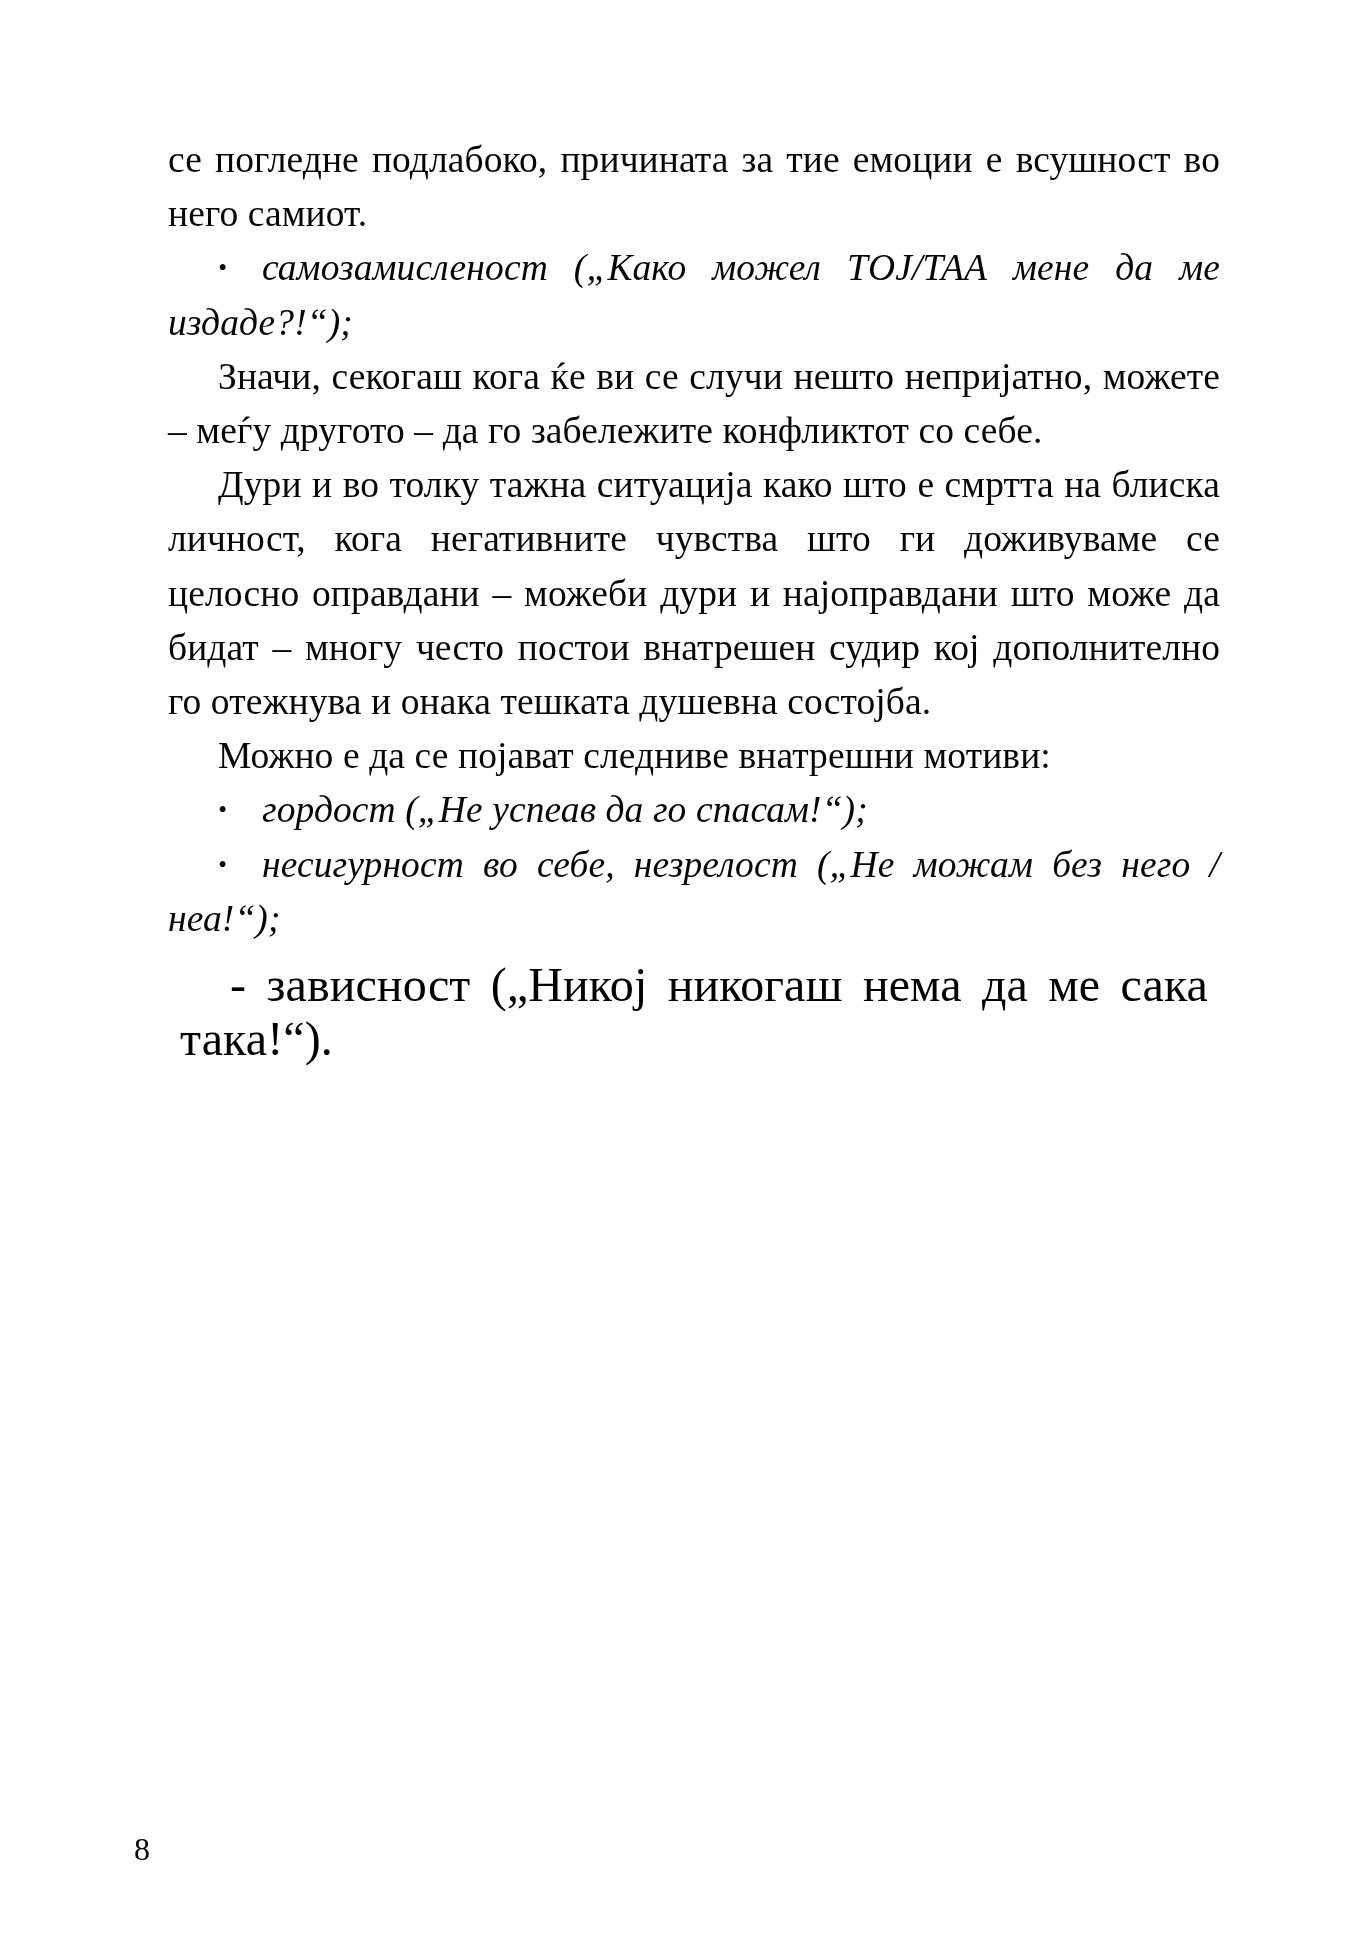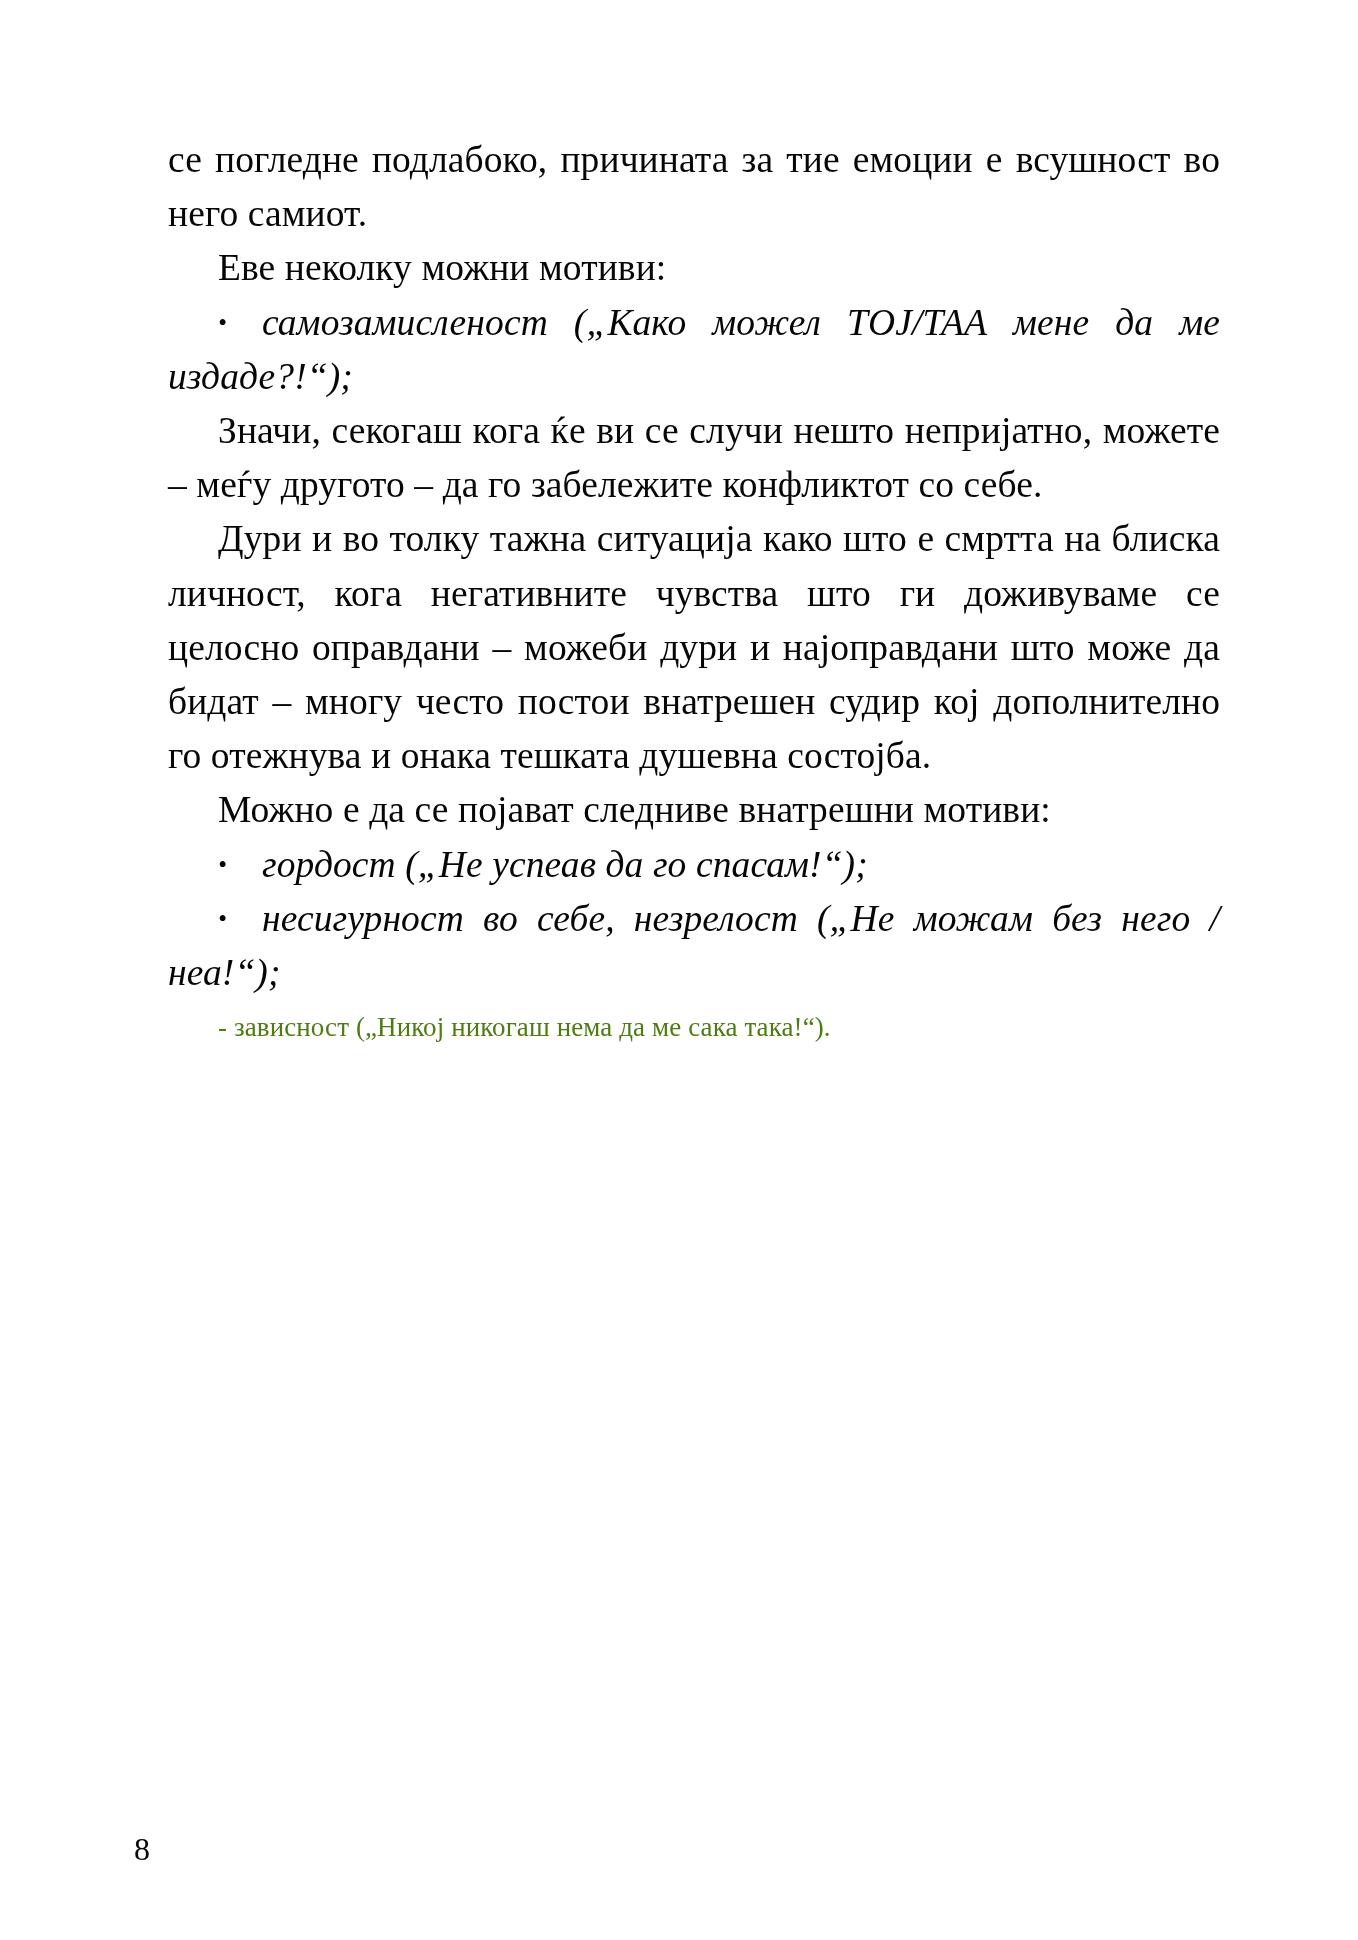--- a/index.html
+++ b/index.html
@@ -56,26 +56,26 @@
     text-indent: 0;
     padding-left: 50px;
     box-sizing: border-box;
   }
   .bullet-glyph {
     font-size: 25px;
     vertical-align: 0.16em;
     line-height: 1;
   }
   .dash-para {
-    margin: 0;
-    font-size: 27px;
+    margin: 12px;
+    font-size: 48px;
     line-height: 54.2px;
     text-align: justify;
     text-indent: 50px;
-    color: #4d7c0f;
+    color: #000000;
     letter-spacing: 0.1px;
   }
   .page-number {
     position: absolute;
     left: 134px;
     top: 1833px;
     font-size: 32px;
     line-height: 1;
     color: #0a0a0a;
     font-family: "Liberation Serif", "DejaVu Serif", serif;
@@ -86,21 +86,20 @@
 </style>
 </head>
 <body>
 
 <div class="page">
 
   <div class="content">
 
     <p class="para noindent last-line-nojustify">се погледне подлабоко, причината за тие емоции е всушност во него самиот.</p>
 
-    <p class="para indent last-line-nojustify">Еве неколку можни мотиви:</p>
 
     <p class="bullet-para last-line-nojustify"><span class="bullet-mark"><span class="bullet-glyph">•</span></span><span>самозамисленост („Како можел ТОЈ/ТАА мене да ме издаде?!“);</span></p>
 
 
 
     <p class="para indent last-line-nojustify">Значи, секогаш кога ќе ви се случи нешто непријатно, можете – меѓу другото – да го забележите конфликтот со себе.</p>
 
     <p class="para indent last-line-nojustify">Дури и во толку тажна ситуација како што е смртта на блиска личност, кога негативните чувства што ги доживуваме се целосно оправдани – можеби дури и најоправдани што може да бидат – многу често постои внатрешен судир кој дополнително го отежнува и онака тешката душевна состојба.</p>
 
     <p class="para indent last-line-nojustify">Можно е да се појават следниве внатрешни мотиви:</p>

